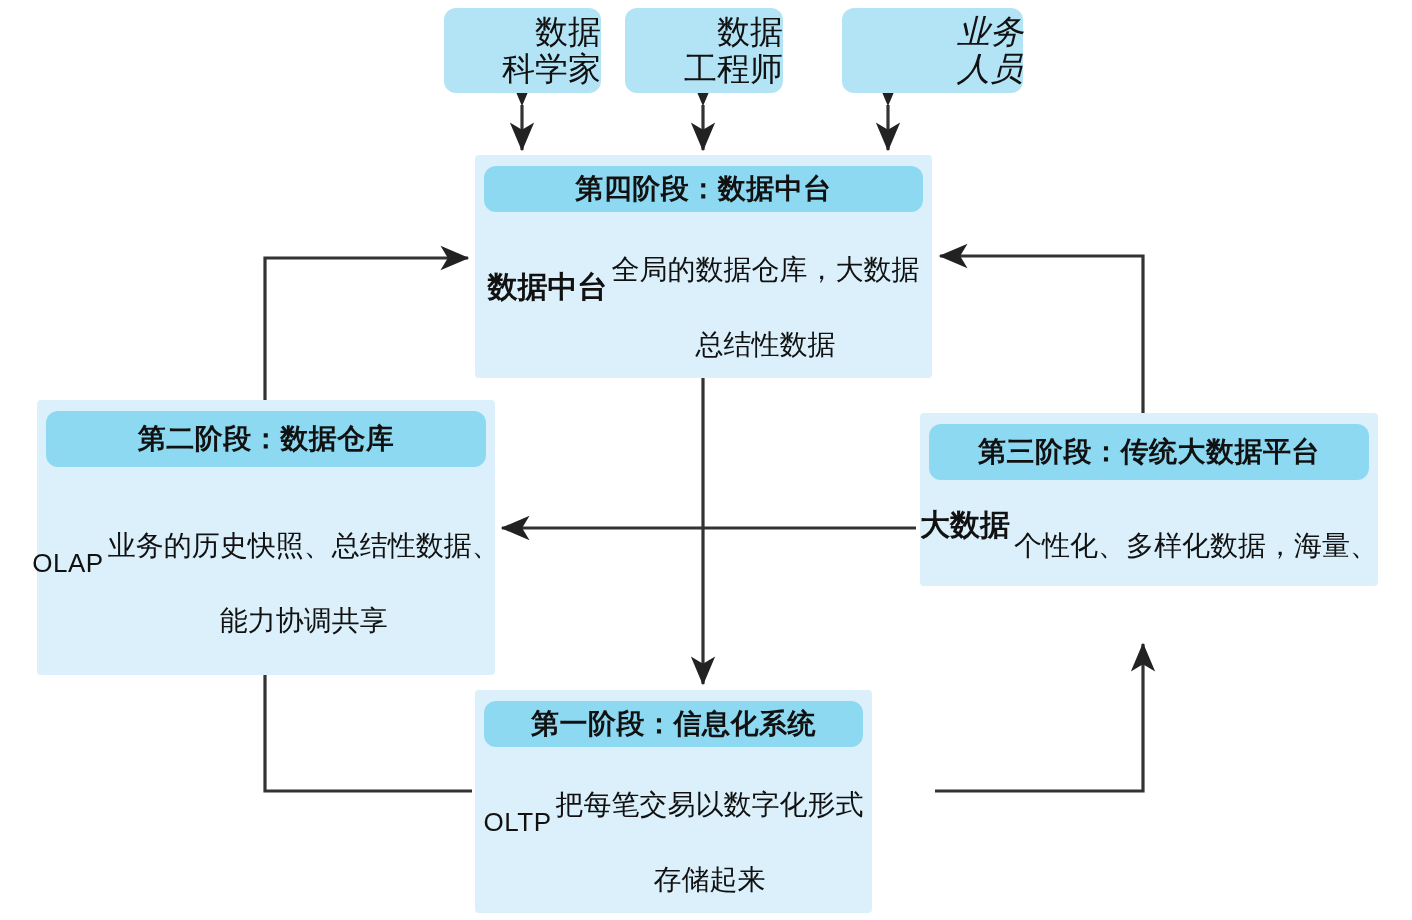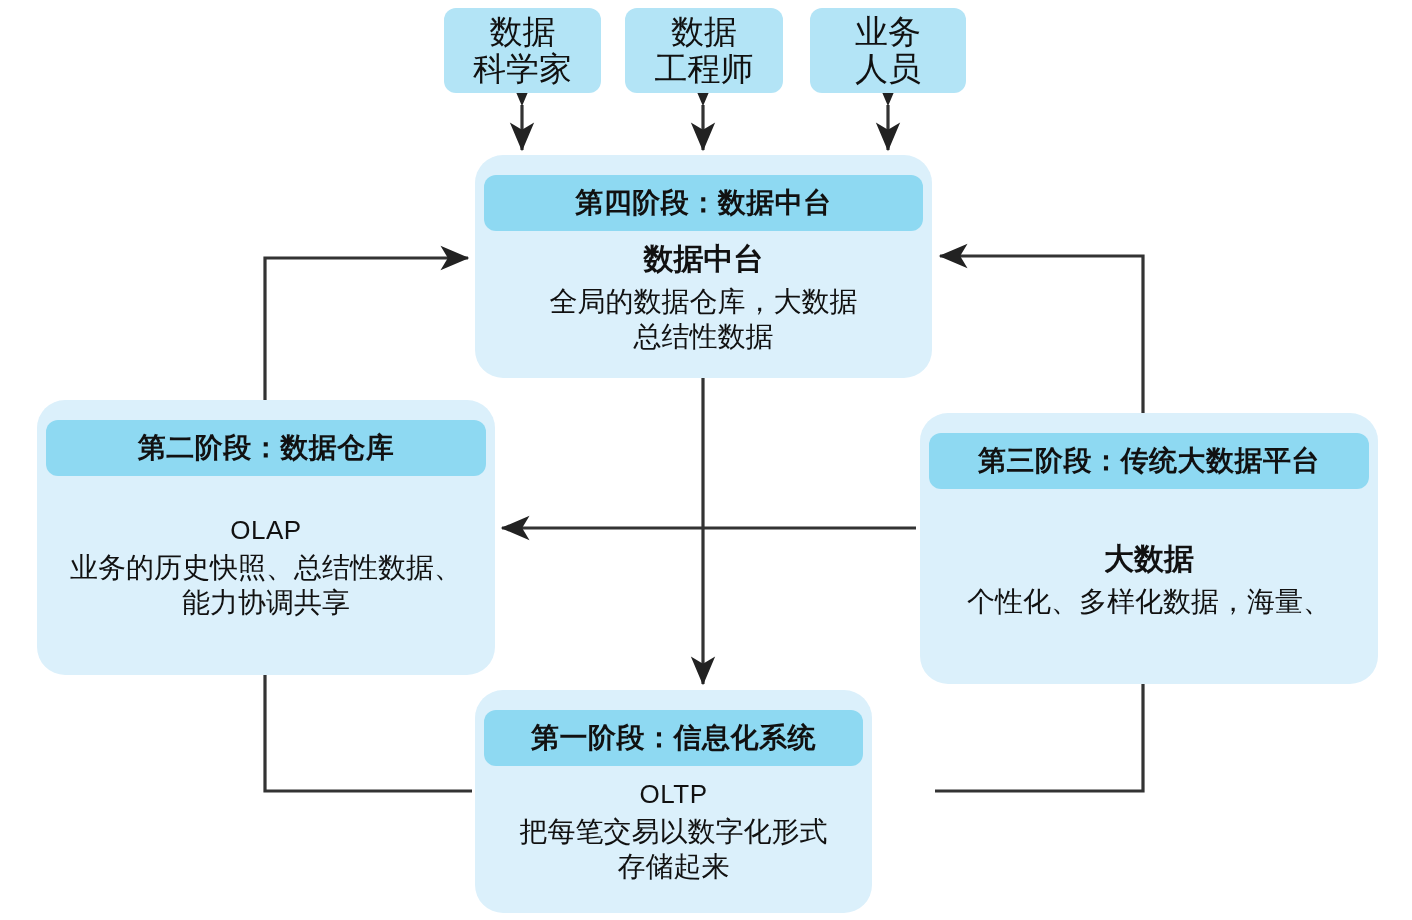--- a/index.html
+++ b/index.html
@@ -18,34 +18,34 @@
     box-sizing:border-box;
     border-radius:14px;
     z-index:2;
   }
   
   .persona{
     background:#b3e4f6;
     border-radius:12px;
     display:flex;
     flex-direction:column;
-    align-items:center;
+    align-items:flex-end;
     justify-content:center;
     line-height:1.12;
     font-size:33px;
     color:#111;
     font-family:"DejaVu Serif","Liberation Serif",serif;
   }
   .persona .ln{display:block;white-space:nowrap;}
 
   
   .card{
     background:#dbf0fb;
-    border-radius:28px;
-    padding:20px 9px 10px 9px;
+    border-radius:4px;
+    padding:11px 9px 10px 9px;
     display:flex;
     flex-direction:column;
     align-items:stretch;
   }
   .card-head{
     background:#8ed9f2;
     border-radius:12px;
     height:56px;
     display:flex;
     align-items:center;
@@ -53,21 +53,21 @@
     font-size:28px;
     font-weight:bold;
     color:#111;
     letter-spacing:.5px;
     white-space:nowrap;
     font-family:"DejaVu Sans","Liberation Sans",sans-serif;
   }
   .card-body{
     flex:1;
     display:flex;
-    flex-direction:column;
+    flex-direction:row;
     align-items:center;
     justify-content:center;
     gap:4px;
     padding-bottom:6px;
   }
   .card-title{
     font-size:30px;
     font-weight:bold;
     color:#111;
     text-align:center;
@@ -80,30 +80,30 @@
     font-size:26px;
     letter-spacing:.5px;
   }
   .card-desc{
     font-size:28px;
     color:#111;
     text-align:center;
     line-height:1.25;
     font-family:"DejaVu Serif","Liberation Serif",serif;
   }
-  .card-desc .ln{display:block;white-space:nowrap;}
+  .card-desc .ln{display:block;white-space:nowrap;margin-top:40px;}
 
   
   #persona-0{left:444px;top:8px;width:157px;height:85px;}
   #persona-1{left:625px;top:8px;width:158px;height:85px;}
-  #persona-2{left:810px;top:8px;width:156px;height:85px;}
+  #persona-2{left:842px;top:8px;width:181px;height:85px;font-style:italic;}
 
   #card-center{left:475px;top:155px;width:457px;height:223px;}
   #card-left{left:37px;top:400px;width:458px;height:275px;}
-  #card-right{left:920px;top:413px;width:458px;height:271px;}
+  #card-right{left:920px;top:413px;width:458px;height:173px;}
   #card-bottom{left:475px;top:690px;width:397px;height:223px;}
 </style>
 </head>
 <body>
 
 <div id="stage">
 
   <svg id="wires" viewBox="0 0 1412 920" width="1412" height="920" aria-hidden="true">
     <defs>
       <marker id="ah" markerWidth="11" markerHeight="11" refX="8.6" refY="4" orient="auto" markerUnits="strokeWidth">

